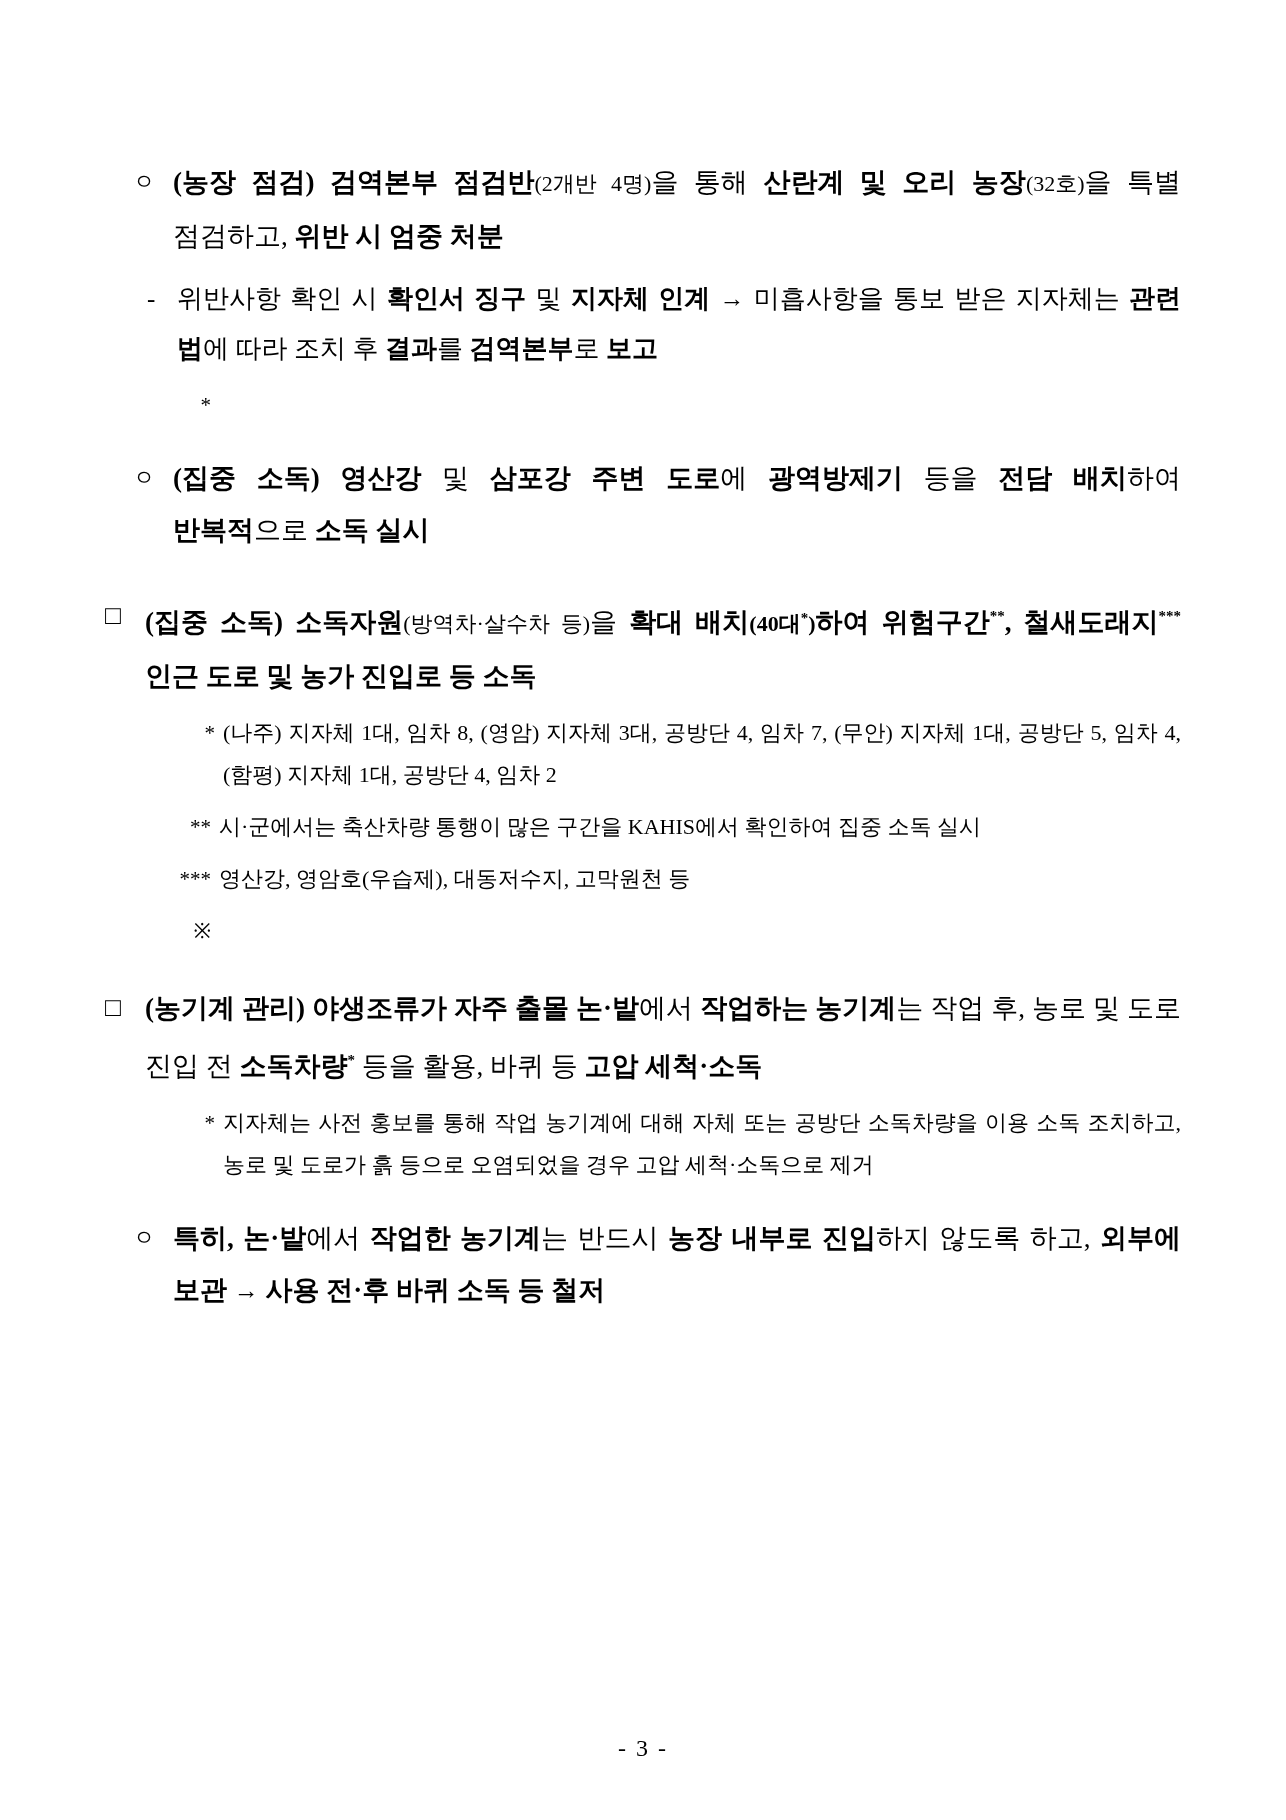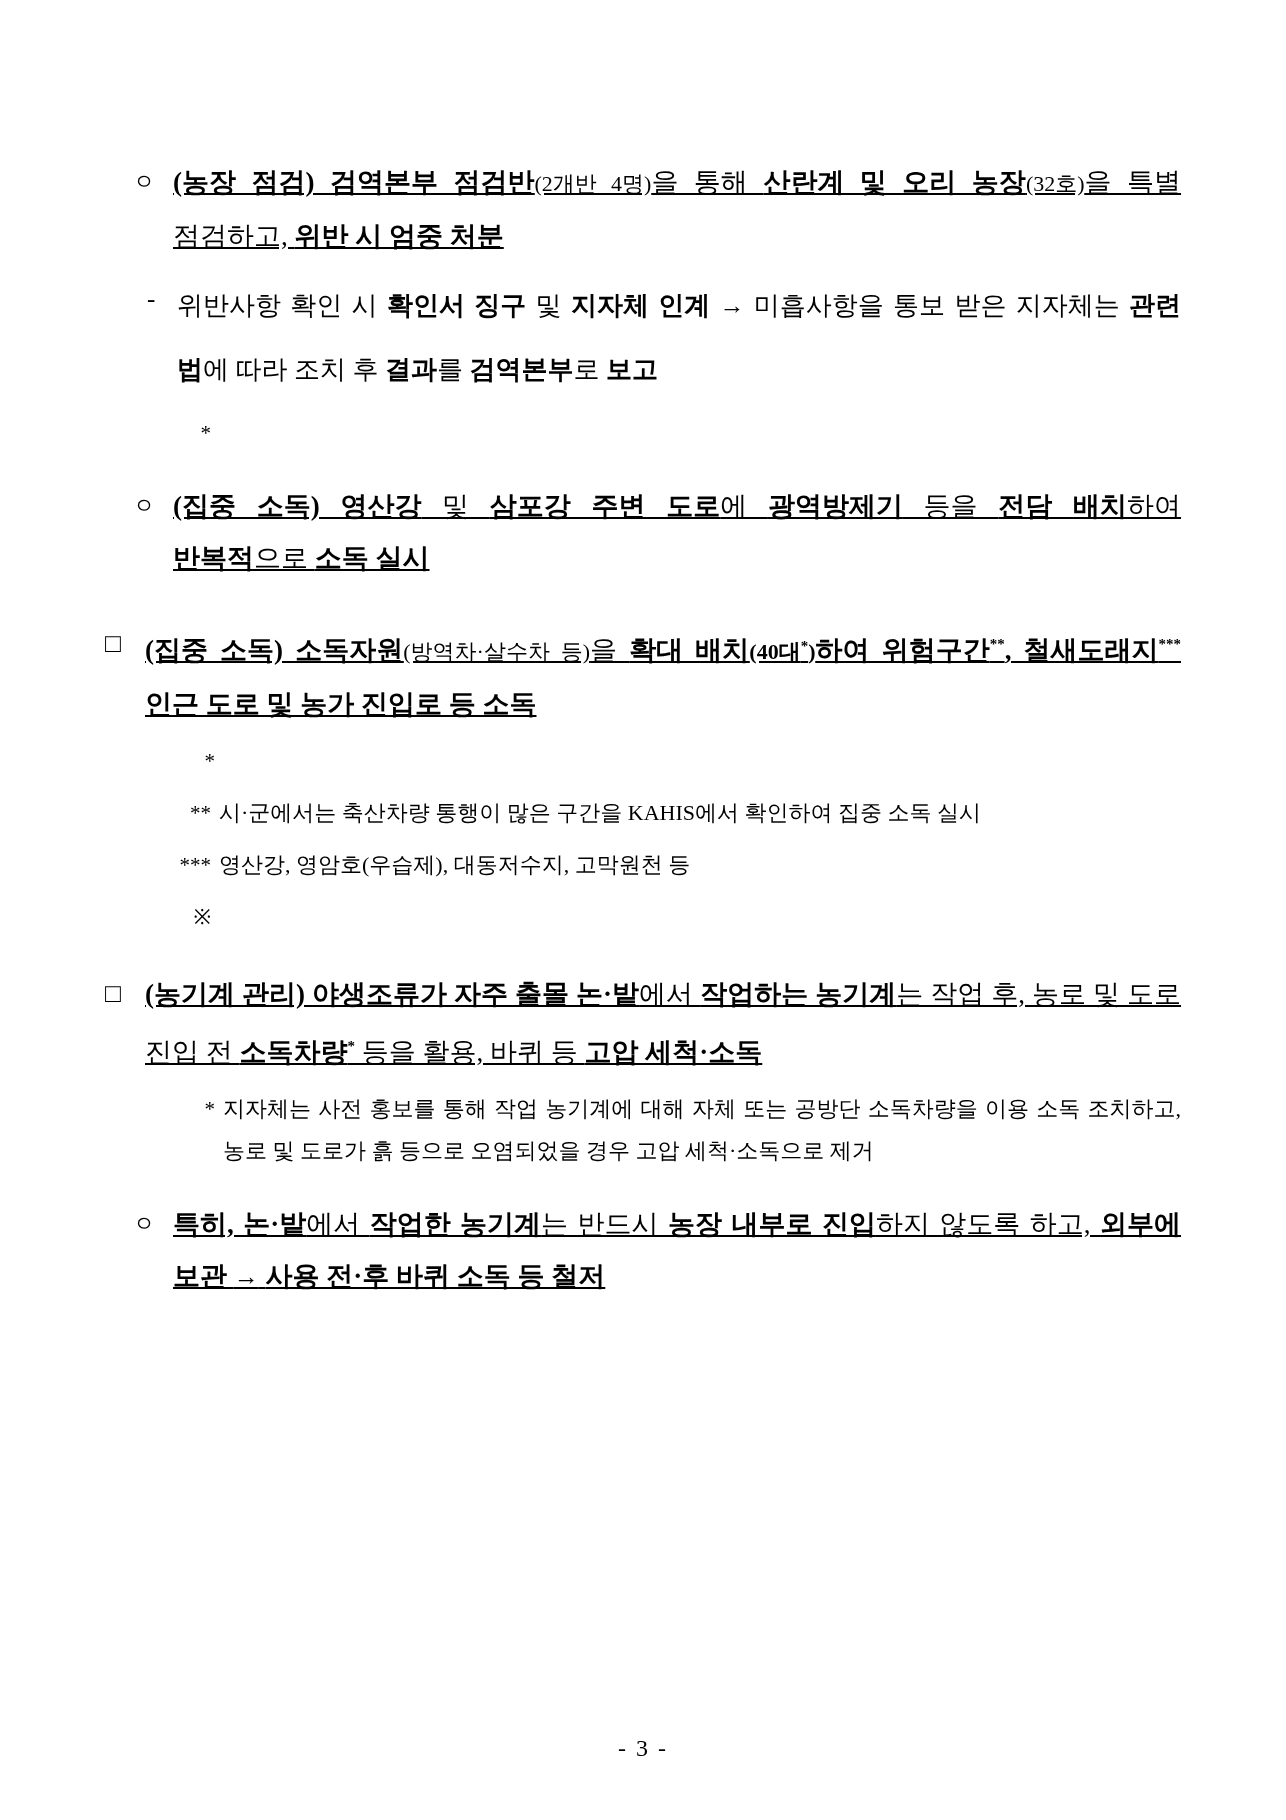--- a/index.html
+++ b/index.html
@@ -35,21 +35,20 @@
     text-align: left;
     padding-left: 2px;
   }
   .lvl1 .body {
     flex: 1 1 auto;
     font-size: 27px;
     line-height: 52px;
     text-align: justify;
     text-justify: inter-character;
     word-break: keep-all;
-    text-decoration: underline;
   }
 
   
   .circ .marker {
     font-size: 22px;
     padding-left: 28px;
   }
   .circ .body {
     font-size: 27px;
   }
@@ -69,21 +68,21 @@
   }
   .dash .marker {
     width: 30px;
     flex: 0 0 30px;
     font-size: 25px;
     line-height: 50px;
   }
   .dash .body {
     flex: 1 1 auto;
     font-size: 26px;
-    line-height: 64px;
+    line-height: 50px;
     text-align: justify;
     text-justify: inter-character;
     word-break: keep-all;
   }
 
   
   .note {
     display: flex;
     align-items: flex-start;
     margin-top: 10px;
@@ -160,20 +159,21 @@
 
   <div class="lvl1 sq" style="margin-top:34px">
     <div class="marker">□</div>
     <div class="body">
       <b>(집중 소독) 소독자원</b><span class="sm">(방역차·살수차 등)</span>을 <b>확대 배치</b><span class="sm b">(40대<span class="sup">*</span>)</span><b>하여 위험구간</b><span class="sup">**</span><b>, 철새도래지</b><span class="sup">***</span><b> 인근 도로 및 농가 진입로 등 소독</b>
     </div>
   </div>
 
   <div class="note" style="padding-left:84px">
     <div class="marker">*</div>
+    <div class="body">(나주) 지자체 1대, 임차 8, (영암) 지자체 3대, 공방단 4, 임차 7, (무안) 지자체 1대, 공방단 5, 임차 4, (함평) 지자체 1대, 공방단 4, 임차 2</div>
   </div>
 
   <div class="note w2">
     <div class="marker">**</div>
     <div class="body">시·군에서는 축산차량 통행이 많은 구간을 KAHIS에서 확인하여 집중 소독 실시</div>
   </div>
 
   <div class="note w3">
     <div class="marker">***</div>
     <div class="body">영산강, 영암호(우습제), 대동저수지, 고막원천 등</div>

